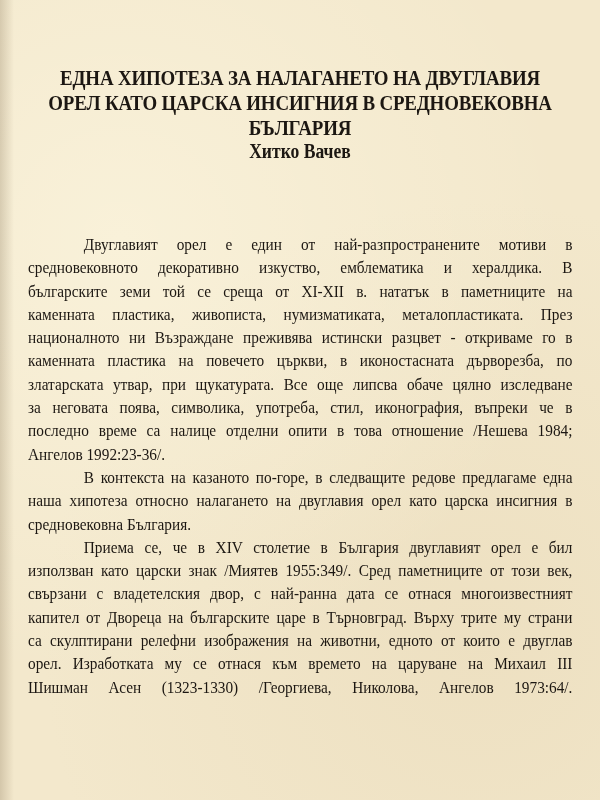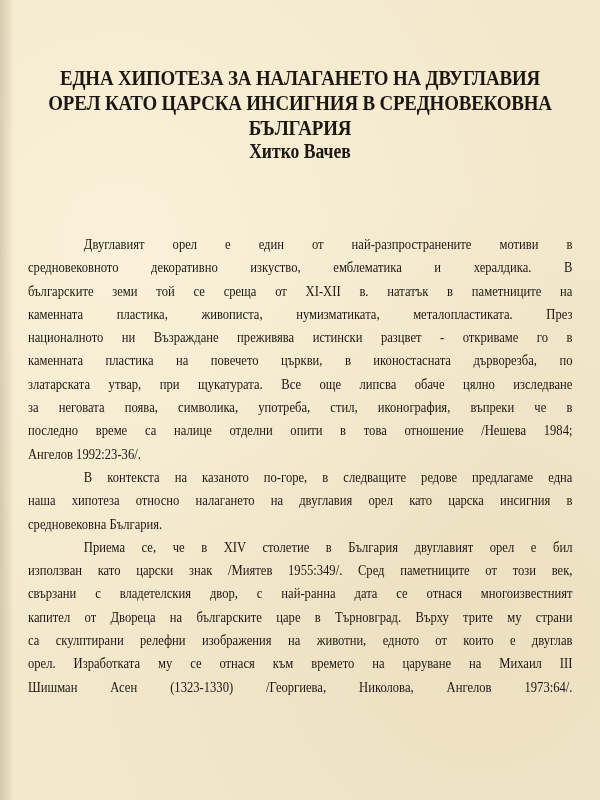--- a/index.html
+++ b/index.html
@@ -27,21 +27,21 @@
   .t1 { top: 65px; }
   .t2 { top: 90px; }
   .t3 { top: 115px; }
   .author {
     position: absolute; left: 0; width: 600px; text-align: center;
     font-weight: bold; font-size: 20px; top: 140px;
     transform: scaleX(0.88); transform-origin: center;
   }
   .body-text {
     position: absolute; left: 28px; width: 545px; top: 233px;
-    font-size: 14px; line-height: 23.3px;
+    font-size: 17px; line-height: 23.3px;
   }
   .line {
     display: block; white-space: nowrap; text-align: justify;
     text-align-last: justify; height: 23.3px;
     transform: scaleX(0.9); transform-origin: left center; width: 111%;
   }
   .line.indent { padding-left: 62px; box-sizing: border-box; }
   .line.last { text-align-last: left; }
 </style>
 </head>

